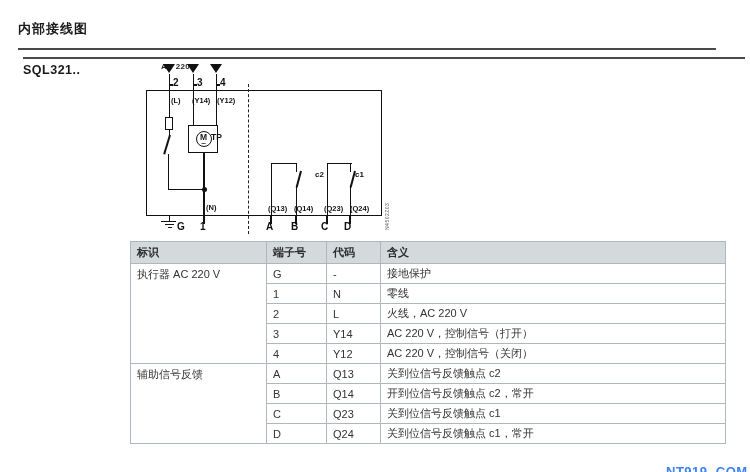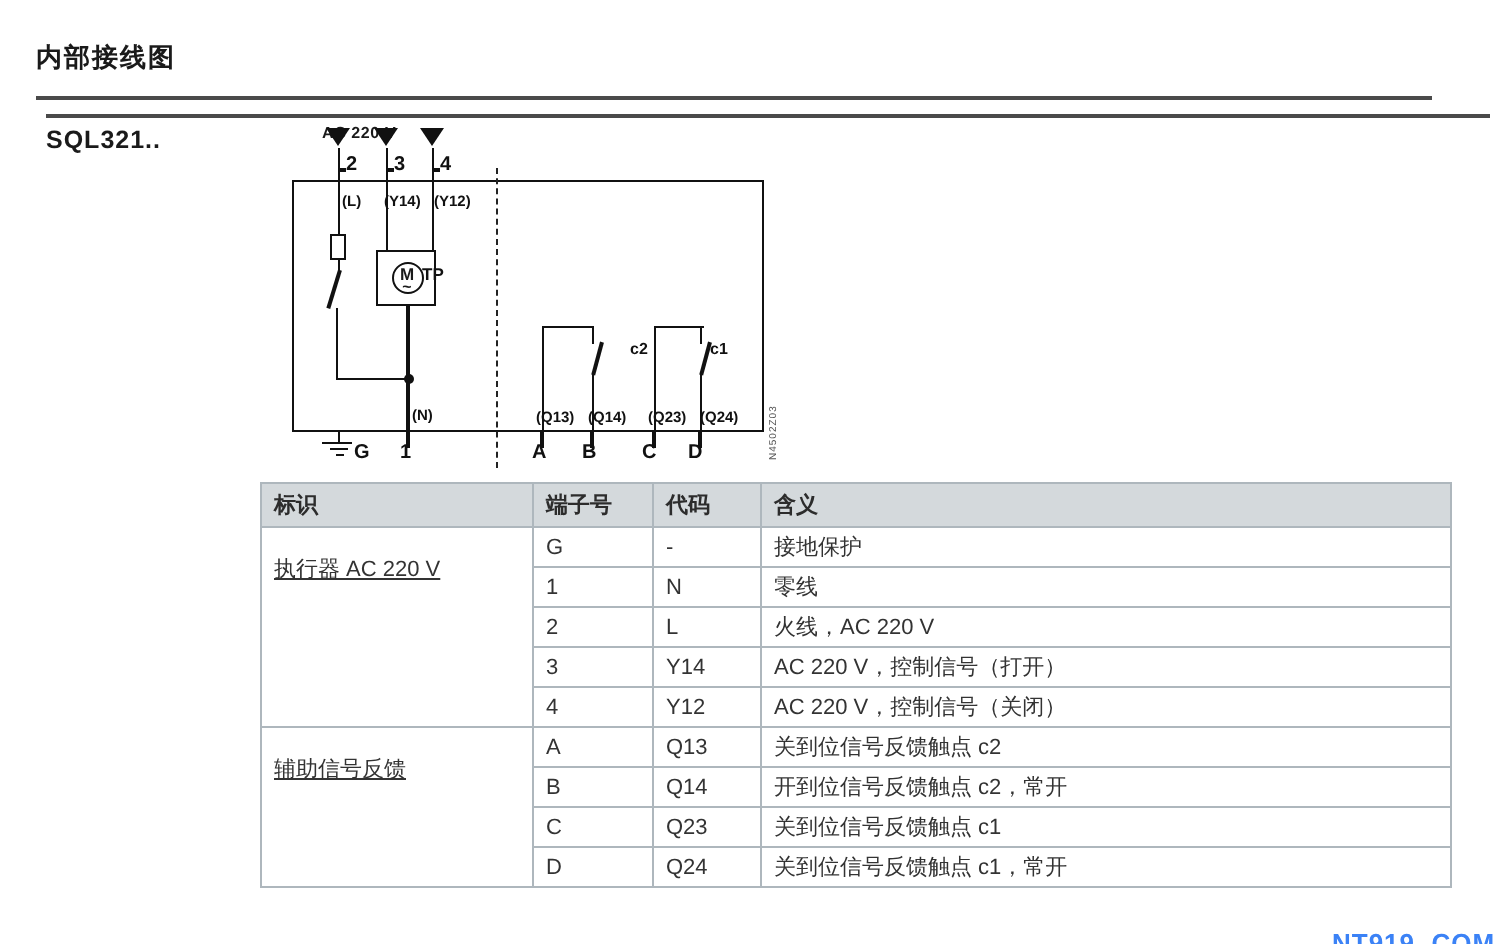--- a/index.html
+++ b/index.html
@@ -36,21 +36,21 @@
               writing-mode:vertical-rl; transform:rotate(180deg); letter-spacing:0.5px; }
 
   
   .term-table { position:absolute; left:130px; top:241px; width:595px;
                 border-collapse:collapse; table-layout:fixed;
                 font-size:11px; color:#333; border:1px solid #97a1a8; }
   .term-table th, .term-table td { border:1px solid #aeb7bd; text-align:left;
                                    padding:2px 4px 2px 6px; overflow:hidden; white-space:nowrap; }
   .term-table th { background:#d4d9dc; height:22px; font-weight:600; color:#2c2c2c; }
   .term-table td { height:20px; background:#fff; }
-  .term-table td.group-cell { vertical-align:top; padding-top:13px;text-decoration:underline; }
+  .term-table td.group-cell { vertical-align:top; padding-top:3px; }
 
   
   .rule-bottom { left:18px; top:462px; width:728px; height:2px; background:#3f3f3f; }
   .watermark { left:666px; top:452px; font-size:13px; font-weight:600; color:#3b82f6;
                letter-spacing:0.5px; }
 </style>
 </head>
 <body>
 
 <div class="page">

